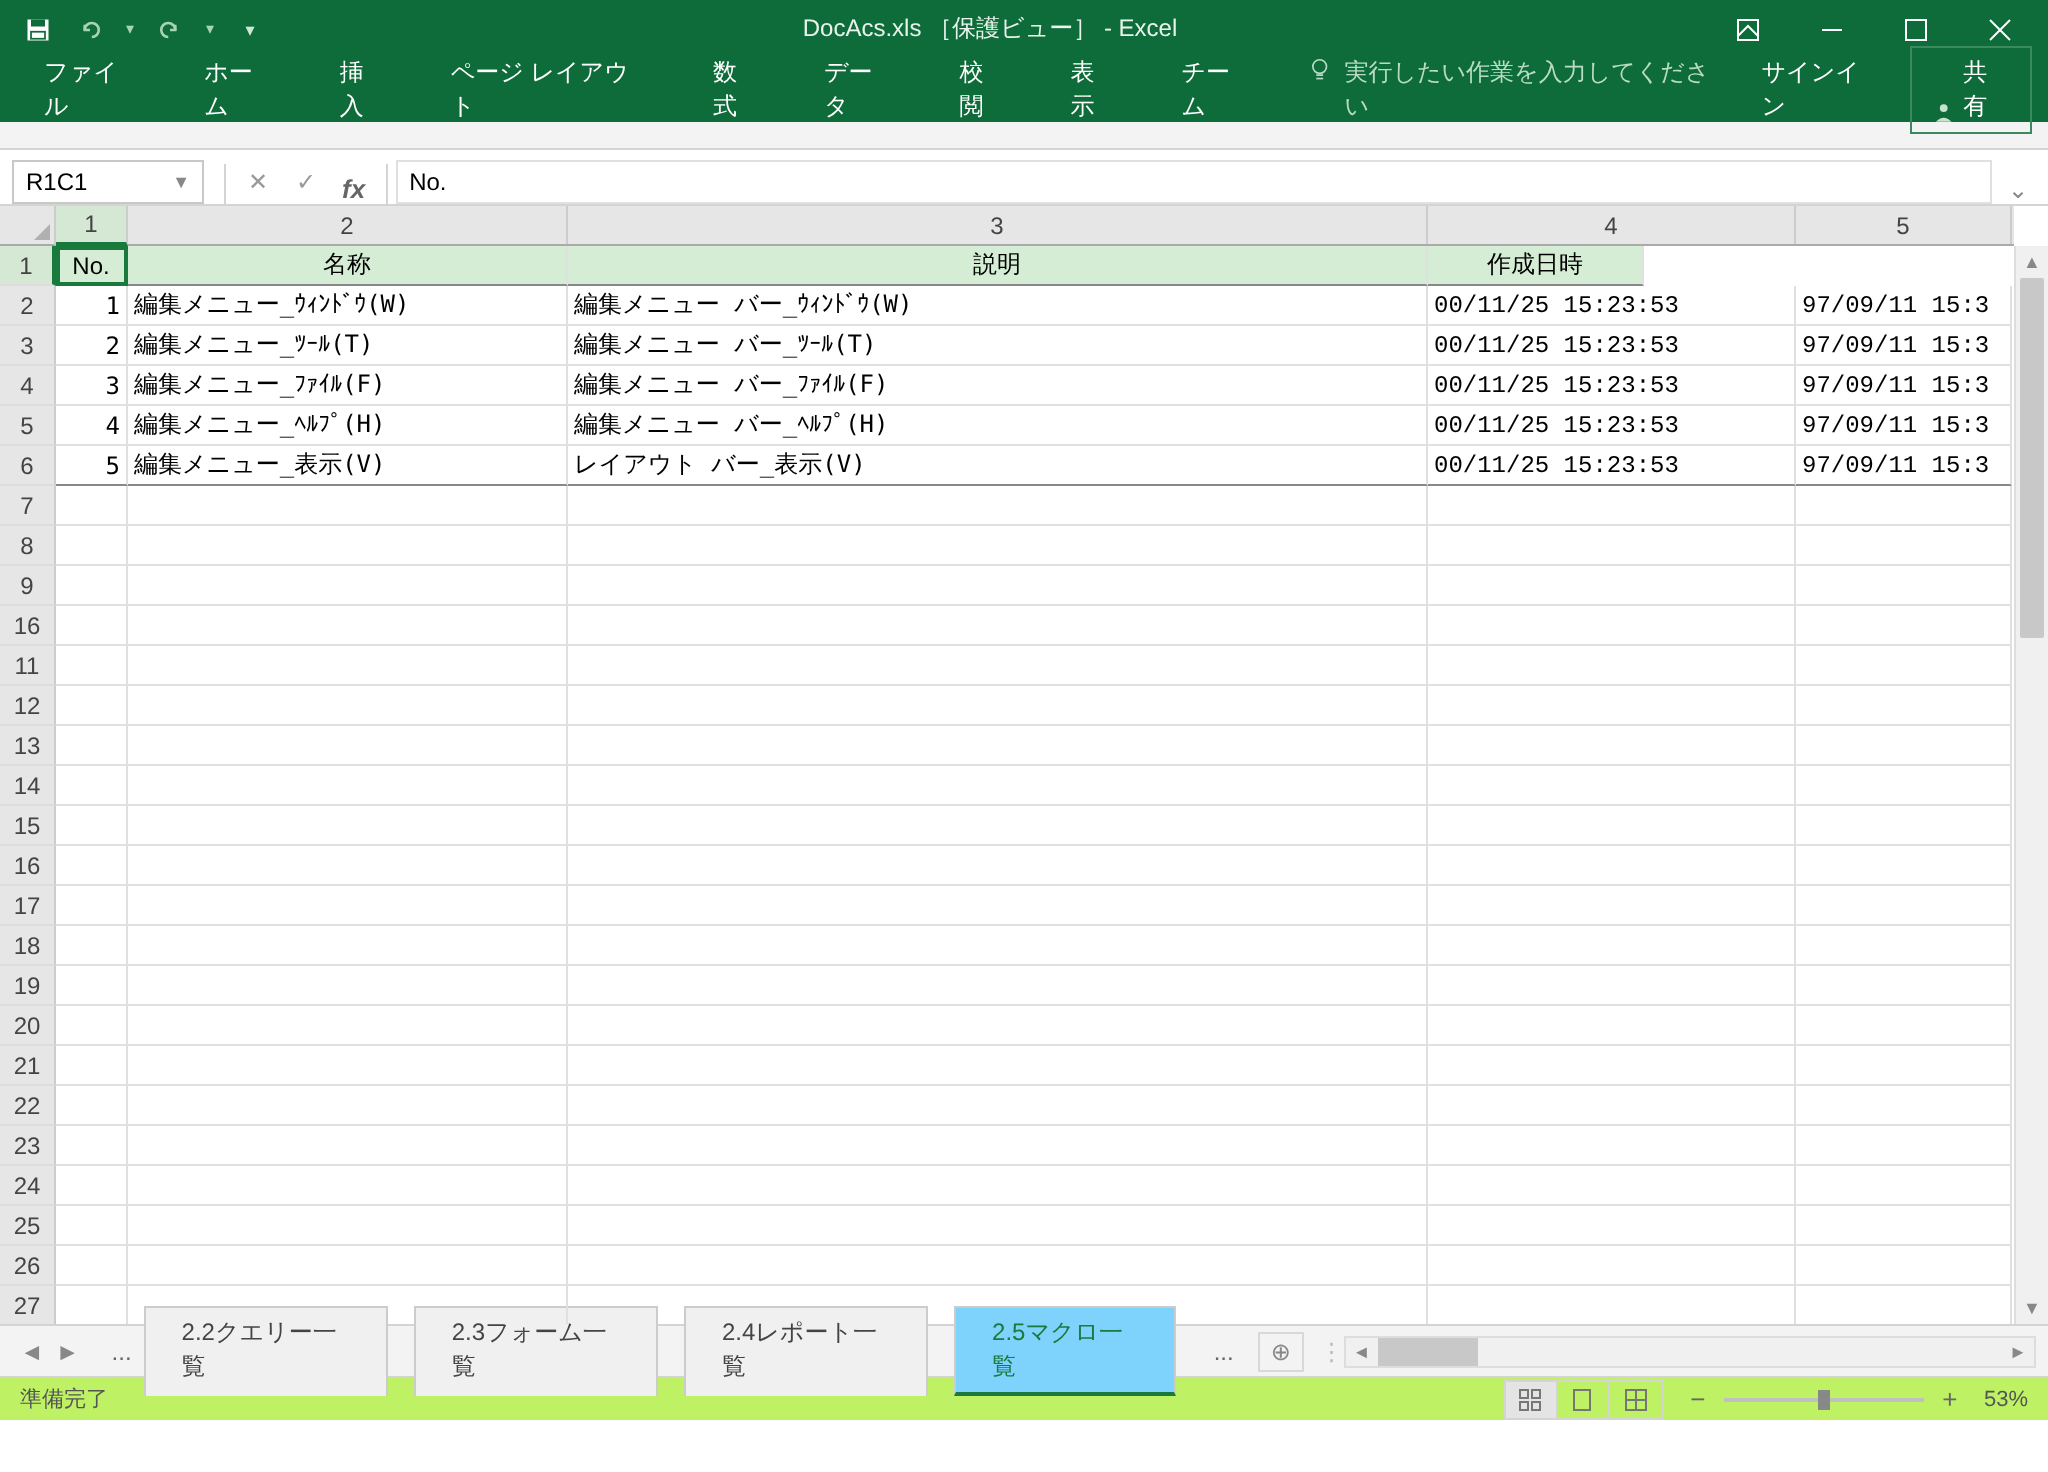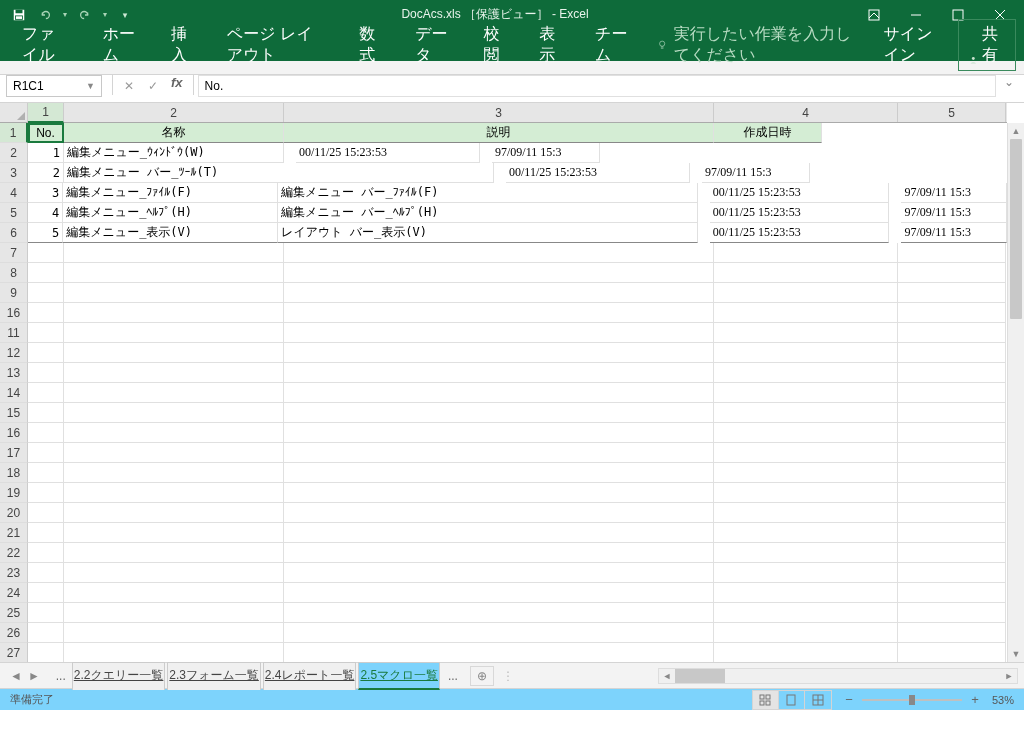--- a/index.html
+++ b/index.html
@@ -7,32 +7,32 @@
 
 .titlebar { background: #0e6b3a; height: 29px; display: flex; align-items: center; color: #fff; font-size: 12px; }
 .tb-left { display: flex; align-items: center; gap: 4px; padding-left: 8px; }
 .qat-btn { width: 22px; height: 22px; display: flex; align-items: center; justify-content: center; cursor: pointer; }
 .qat-btn svg { width: 14px; height: 14px; }
 .tb-title { flex: 1; text-align: center; color: #e8f3eb; }
 .tb-right { display: flex; align-items: center; gap: 2px; padding-right: 4px; }
 .win-btn { width: 40px; height: 28px; display: flex; align-items: center; justify-content: center; cursor: pointer; }
 .win-btn svg { width: 12px; height: 12px; stroke: #fff; fill: none; stroke-width: 1; }
 
-.ribbon-tabs { background: #0e6b3a; height: 32px; display: flex; align-items: center; color: #fff; font-size: 16px; padding: 0 8px; gap: 4px; }
+.ribbon-tabs { background: #0e6b3a; height: 32px; display: flex; align-items: center; color: #fff; font-size: 12px; padding: 0 8px; gap: 4px; }
 .rtab { padding: 6px 14px; cursor: pointer; }
-.tellme { display: flex; align-items: center; gap: 6px; margin-left: 8px; color: #b8dcc3; }
+.tellme { display: flex; gap: 6px; margin-left: 8px; color: #b8dcc3; }
 .tellme svg { width: 14px; height: 14px; }
 .rflex { flex: 1; }
 .signin { padding: 6px 10px; cursor: pointer; }
 .share { padding: 4px 10px; border: 1px solid #3a8a5d; display: flex; align-items: flex-end; gap: 4px; }
 .share svg { width: 12px; height: 12px; }
 
 .spacer { height: 14px; background: #f3f3f3; border-bottom: 1px solid #d4d4d4; }
 
-.fbar { height: 28px; background: #fff; border-bottom: 1px solid #d4d4d4; display: flex; align-items: flex-start; font-size: 12px; }
+.fbar { height: 28px; background: #fff; border-bottom: 1px solid #d4d4d4; display: flex; align-items: flex-end; font-size: 12px; }
 .namebox { width: 96px; height: 22px; border: 1px solid #c8c8c8; margin: 0 6px; padding: 0 6px; display: flex; align-items: center; justify-content: space-between; }
 .namebox-dd { color: #888; font-size: 9px; }
 .fx-btn { width: 24px; height: 22px; display: flex; align-items: center; justify-content: center; color: #9a9a9a; cursor: pointer; }
 .fx-label { font-style: italic; font-weight: bold; color: #666; margin: 0 6px; font-size: 13px; }
 .fx-sep2 { width: 1px; height: 20px; background: #d4d4d4; margin: 0 4px; }
 .fcontent { flex: 1; height: 22px; border: 1px solid #e0e0e0; padding: 0 6px; display: flex; align-items: center; margin-right: 4px; }
 .fexpand { width: 18px; text-align: center; color: #888; cursor: pointer; margin-right: 6px; }
 
 .grid-area { position: relative; height: 559px; overflow: hidden; }
 .corner { position: absolute; left: 0; top: 0; width: 28px; height: 20px; background: #e6e6e6; border-right: 1px solid #ccc; border-bottom: 1px solid #aaa; display: flex; align-items: flex-end; justify-content: flex-end; }
@@ -41,42 +41,42 @@
 .ch { border-right: 1px solid #ccc; display: flex; align-items: center; justify-content: center; font-size: 12px; color: #444; cursor: pointer; }
 .ch.sel { background: #d4e8d4; border-bottom: 2px solid #1a7a3e; height: 20px; }
 .rowheads { position: absolute; left: 0; top: 20px; width: 28px; bottom: 0; background: #f0f0f0; }
 .rh { height: 20px; border-bottom: 1px solid #ddd; border-right: 1px solid #ccc; display: flex; align-items: center; justify-content: center; font-size: 12px; color: #444; background: #e6e6e6; cursor: pointer; }
 .rh.sel { background: #d4e8d4; border-right: 2px solid #1a7a3e; }
 .cells { position: absolute; left: 28px; top: 20px; right: 17px; bottom: 0; }
 .crow { display: flex; height: 20px; }
 .cell { border-right: 1px solid #e0e0e0; border-bottom: 1px solid #e0e0e0; font-size: 12px; padding: 1px 3px; overflow: hidden; white-space: nowrap; display: flex; align-items: center; font-family: "MS Gothic", monospace; }
 .cell.hdr { background: #d4edd4; border-bottom: 1px solid #888; justify-content: center; font-family: "Yu Gothic UI", sans-serif; }
 .cell.num { justify-content: flex-end; }
-.cell.date { font-family: Liberation Serif, serif; margin-left: 12px; }
+.cell.date { font-family: Liberation Mono, monospace; }
 .cell.active { outline: 2px solid #1a7a3e; outline-offset: -2px; }
 .crow.lastdata .cell { border-bottom: 1px solid #888; }
 
 .vscroll { position: absolute; right: 0; top: 20px; width: 17px; bottom: 0; background: #f0f0f0; border-left: 1px solid #ddd; }
 .vthumb { position: absolute; top: 16px; left: 2px; right: 2px; height: 180px; background: #c8c8c8; border-radius: 1px; }
 .vsb-btn { position: absolute; left: 0; right: 0; height: 16px; display:flex; align-items:center; justify-content:center; color:#888; font-size:9px; }
 
 .tabbar { height: 26px; background: #f3f3f3; border-top: 1px solid #d4d4d4; display: flex; align-items: center; font-size: 12px; }
 .tnav { display: flex; gap: 6px; padding: 0 10px; color: #888; }
 .tnav span { cursor: pointer; }
 .tdots { padding: 0 6px; color: #666; }
-.sheettab { padding: 4px 1px; border: 1px solid #ccc; border-bottom: none; background: #f0f0f0; margin-right: 2px; cursor: pointer; color: #444; text-decoration: underline; }
+.sheettab { padding: 4px 18px; border: 1px solid #ccc; border-bottom: none; background: #f0f0f0; margin-right: 13px; cursor: pointer; color: #444; }
 .sheettab.active { background: #7dd3fc; border-bottom: 2px solid #1a7a3e; color: #1a7a3e; font-weight: 500; }
 .addsheet { width: 24px; height: 20px; border: 1px solid #d8d8d8; display:flex; align-items:center; justify-content:center; margin-left:6px; cursor:pointer; color:#888; }
 .tspacer { flex: 1; }
 .hscroll-area { width: 360px; height: 16px; border: 1px solid #ddd; margin-right: 6px; display:flex; align-items:center; background:#f0f0f0; position:relative; }
 .hscroll-area .htrack{ flex:1; position:relative; height:100%; }
 .hscroll-area .hthumb{ position:absolute; left:0; top:0; bottom:0; width:50px; background:#c8c8c8; }
 .hsb-btn{ width:16px; display:flex; align-items:center; justify-content:center; color:#888; font-size:9px;}
 
-.statusbar { height: 22px; background: #7dd3fc; border-top: 1px solid #d4d4d4; display: flex; align-items: center; font-size: 11px; color: #555; padding: 0 10px; gap: 10px; }
+.statusbar { height: 22px; background: #bef264; border-top: 1px solid #d4d4d4; display: flex; align-items: center; font-size: 11px; color: #555; padding: 0 10px; gap: 10px; }
 .sflex { flex: 1; }
 .viewbtns { display: flex; border: 1px solid #d4d4d4; }
 .vbtn { width: 26px; height: 18px; border-right: 1px solid #d4d4d4; display:flex; align-items:center; justify-content:center; cursor:pointer; }
 .vbtn:last-child{border-right:none;}
 .vbtn svg{ width:12px; height:12px; stroke:#777; fill:none; stroke-width:1;}
 .vbtn.active{ background:#e4e4e4;}
 .zoomslider { display: flex; align-items: center; gap: 6px; }
 .zline { width: 100px; height: 2px; background: #c0c0c0; position: relative; }
 .zline::before{content:''; position:absolute; left:50%; top:-3px; width:1px; height:8px; background:#999;}
 .zhandle { position: absolute; left: 50%; top: -4px; width: 6px; height: 10px; background: #888; transform: translateX(-50%); }
@@ -228,25 +228,27 @@
   <div class="cells" id="cells">
       <div class="crow">
         <div class="cell hdr w1 active">No.</div>
         <div class="cell hdr w2">名称</div>
         <div class="cell hdr w3">説明</div>
         <div class="cell hdr w5">作成日時</div>
       </div>
       <div class="crow">
         <div class="cell w1 num">1</div>
         <div class="cell w2 ">編集メニュー_ｳｨﾝﾄﾞｳ(W)</div>
+        <div class="cell w3 ">編集メニュー バー_ｳｨﾝﾄﾞｳ(W)</div>
         <div class="cell w4 date">00/11/25 15:23:53</div>
         <div class="cell w5 date">97/09/11 15:3</div>
       </div>
       <div class="crow">
         <div class="cell w1 num">2</div>
+        <div class="cell w2 ">編集メニュー_ﾂｰﾙ(T)</div>
         <div class="cell w3 ">編集メニュー バー_ﾂｰﾙ(T)</div>
         <div class="cell w4 date">00/11/25 15:23:53</div>
         <div class="cell w5 date">97/09/11 15:3</div>
       </div>
       <div class="crow">
         <div class="cell w1 num">3</div>
         <div class="cell w2 ">編集メニュー_ﾌｧｲﾙ(F)</div>
         <div class="cell w3 ">編集メニュー バー_ﾌｧｲﾙ(F)</div>
         <div class="cell w4 date">00/11/25 15:23:53</div>
         <div class="cell w5 date">97/09/11 15:3</div>

